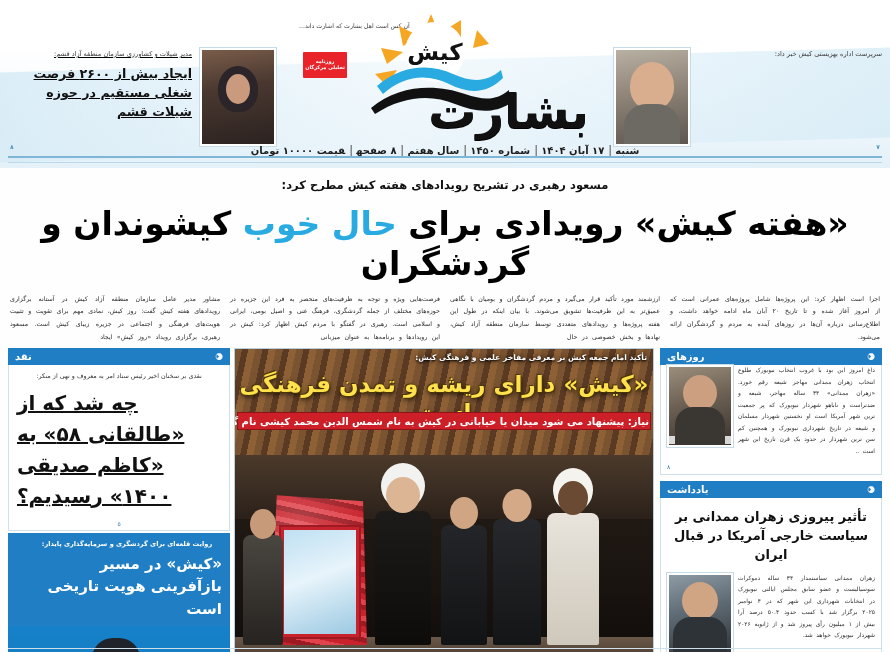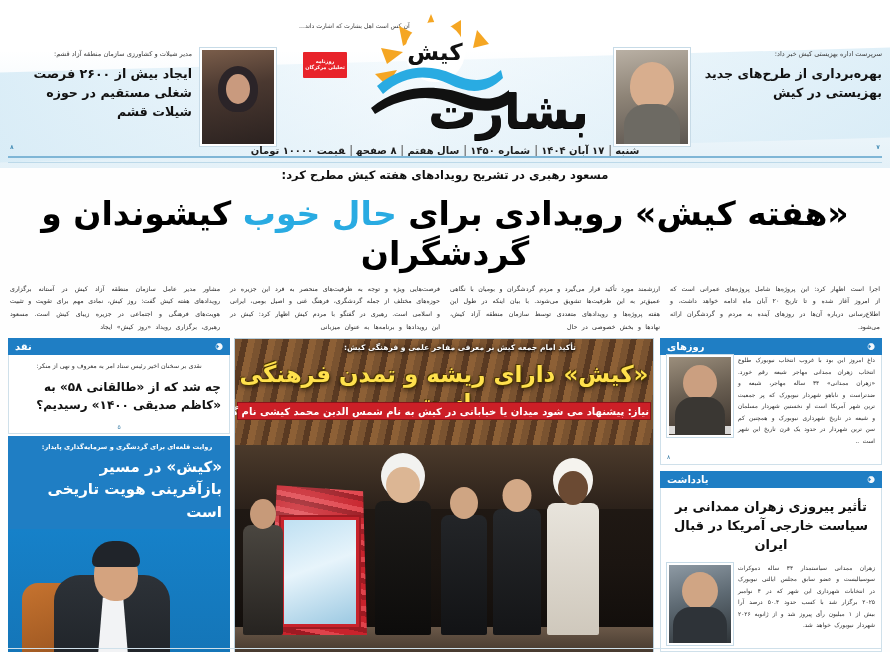--- a/index.html
+++ b/index.html
@@ -69,21 +69,21 @@
   }
   .dateline span{padding:0 5px;border-left:1px solid #555;}
   .dateline span:last-child{border-left:none;}
 
   
   .teaser{
     position:absolute;top:48px;width:268px;height:100px;
     display:flex;gap:8px;align-items:flex-start;
   }
   .teaser.right{right:8px;flex-direction:row-reverse;}
-  .teaser.left{left:8px;flex-direction:row;}
+  .teaser.left{left:8px;flex-direction:row;text-decoration:underline;}
   .teaser-photo{
     width:72px;height:94px;flex:0 0 72px;
     border:2px solid #fff;outline:1px solid #c7dbe7;
     background:#8b7f78;overflow:hidden;position:relative;
   }
   .ph-woman{background:linear-gradient(170deg,#7a5d4a 0%,#4a3830 40%,#2b2220 100%);}
   .ph-woman::before{content:"";position:absolute;left:16px;top:16px;width:40px;height:46px;border-radius:50% 50% 45% 45%;background:#2b2428;}
   .ph-woman::after{content:"";position:absolute;left:24px;top:24px;width:24px;height:30px;border-radius:50%;background:#c99a7e;}
   .ph-man{background:linear-gradient(170deg,#b9b0a4 0%,#8e8477 45%,#5d5650 100%);}
   .ph-man::before{content:"";position:absolute;left:14px;top:12px;width:44px;height:48px;border-radius:50% 50% 46% 46%;background:#d8ae8e;}
@@ -93,21 +93,21 @@
   .teaser-head{font-size:12.6px;font-weight:bold;color:#111;line-height:1.5;}
   .corner-page{
     position:absolute;bottom:-2px;font-size:6px;color:#4a90b8;font-weight:bold;
   }
   .corner-page.l{left:2px;}
   .corner-page.r{right:2px;}
 
   
   .lead-kicker{
     text-align:center;font-size:11.5px;font-weight:bold;color:#111;
-    direction:rtl;
+    margin-top:10px;direction:rtl;
   }
   .lead-headline{
     text-align:center;font-size:33px;font-weight:bold;color:#000;
     margin-top:12px;line-height:1.22;direction:rtl;letter-spacing:-.4px;
     padding:0 18px;
   }
   .lead-headline .hl{color:#29abe2;}
 
   
   .body-cols{
@@ -188,42 +188,42 @@
     border:3px solid #c8232c;box-shadow:0 0 0 2px #9e1a22;
   }
   .drape{
     position:absolute;left:34px;bottom:26px;width:98px;height:150px;
     background:
       radial-gradient(circle at 30% 20%,rgba(255,255,255,.18),transparent 55%),
       repeating-linear-gradient(12deg,#c8232c 0 6px,#9e1a22 6px 11px,#e0434b 11px 16px);
     clip-path:polygon(8% 0,96% 4%,100% 100%,0 100%);
   }
   .cs-kicker{
-    position:absolute;top:4px;right:6px;left:6px;text-align:center;
+    position:absolute;top:4px;right:6px;left:6px;
     font-size:7.6px;font-weight:bold;color:#fff;direction:rtl;
     text-shadow:0 1px 2px #000,0 0 5px #000;
     margin-left:32px;
   }
   .cs-headline{
     position:absolute;top:22px;right:4px;left:4px;text-align:center;
     font-size:23px;font-weight:bold;color:#ffe14d;direction:rtl;
     text-shadow:1px 1px 0 #4a3500,-1px -1px 0 #4a3500,0 2px 5px rgba(0,0,0,.85);
     line-height:1.2;
   }
   .cs-redbar{
     position:absolute;top:63px;right:2px;left:2px;height:16px;
     background:#cc1f27;display:flex;align-items:center;justify-content:center;
     border:1px solid #8e1219;
   }
   .cs-redbar span{font-size:10px;font-weight:bold;color:#fff;direction:rtl;white-space:nowrap;text-align:right;}
 
   
   .rbox{border:1px solid #cfe0ea;border-top:none;background:#fff;margin-bottom:2px;}
   .rbox-kicker{font-size:6.4px;color:#333;text-align:center;padding:7px 8px 0 8px;direction:rtl;line-height:1.5;}
-  .rbox-head{font-size:12px;font-weight:bold;color:#111;text-align:right;padding:6px 8px 8px 8px;line-height:1.55;direction:rtl;}
+  .rbox-head{font-size:20px;font-weight:bold;color:#111;text-align:left;padding:6px 8px 8px 8px;line-height:1.55;direction:rtl;text-decoration:underline;}
   .rbox-foot{font-size:6px;color:#3d7fa8;text-align:center;padding-bottom:3px;}
   .bluebox{background:#1f7ec4;padding:7px 8px 6px 24px;}
   .bluebox .kicker{font-size:6.6px;color:#ffffff;text-align:center;direction:rtl;margin-bottom:5px;font-weight:bold;}
   .bluebox .head{font-size:15px;font-weight:bold;color:#fff;text-align:right;line-height:1.5;direction:rtl;}
   .rphoto{
     position:relative;width:100%;height:150px;overflow:hidden;
     background:linear-gradient(180deg,#1681c9 0%,#1473b4 100%);
   }
   .rphoto .chair{position:absolute;left:14px;bottom:0;width:72px;height:96px;background:linear-gradient(160deg,#c6732f,#8d4c1c);border-radius:16px 6px 0 0;}
   .rphoto .body{position:absolute;left:46px;bottom:0;width:116px;height:104px;background:linear-gradient(180deg,#2d3238,#1d2126);border-radius:26px 26px 0 0;}
@@ -275,21 +275,20 @@
         <text x="66" y="48" font-size="23" font-weight="bold" fill="#111" text-anchor="middle" font-family="DejaVu Sans, sans-serif">کیش</text>
       </svg>
 
       <div class="brand">بشارت</div>
     </div>
 
     <div class="teaser right">
       <div class="teaser-photo ph-man"></div>
       <div class="teaser-text">
         <div class="teaser-kicker">سرپرست اداره بهزیستی کیش خبر داد:</div>
-        <div class="teaser-head">بهره‌برداری از طرح‌های جدید بهزیستی در کیش</div>
       </div>
       <div class="corner-page r">۷</div>
     </div>
 
     <div class="dateline">
       <span>شنبه</span><span>۱۷ آبان ۱۴۰۴</span><span>شماره ۱۴۵۰</span><span>سال هفتم</span><span>۸ صفحه</span><span>قیمت ۱۰۰۰۰ تومان</span>
     </div>
 
     <div class="masthead-rule"></div>
     <div class="masthead-rule2"></div>

